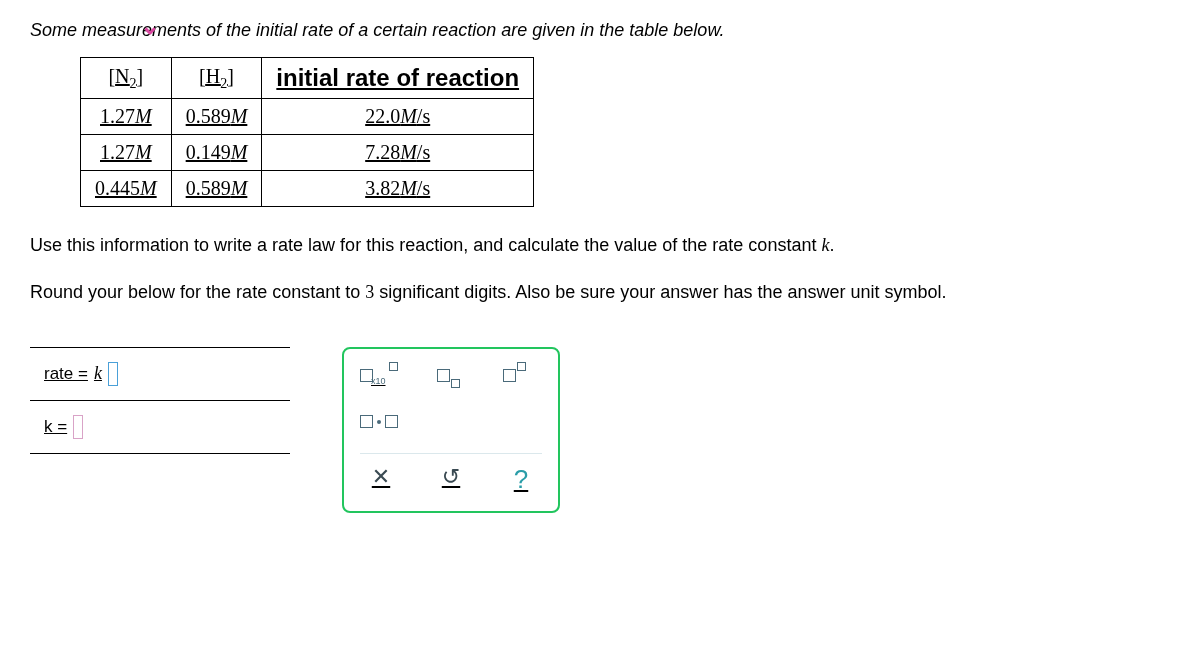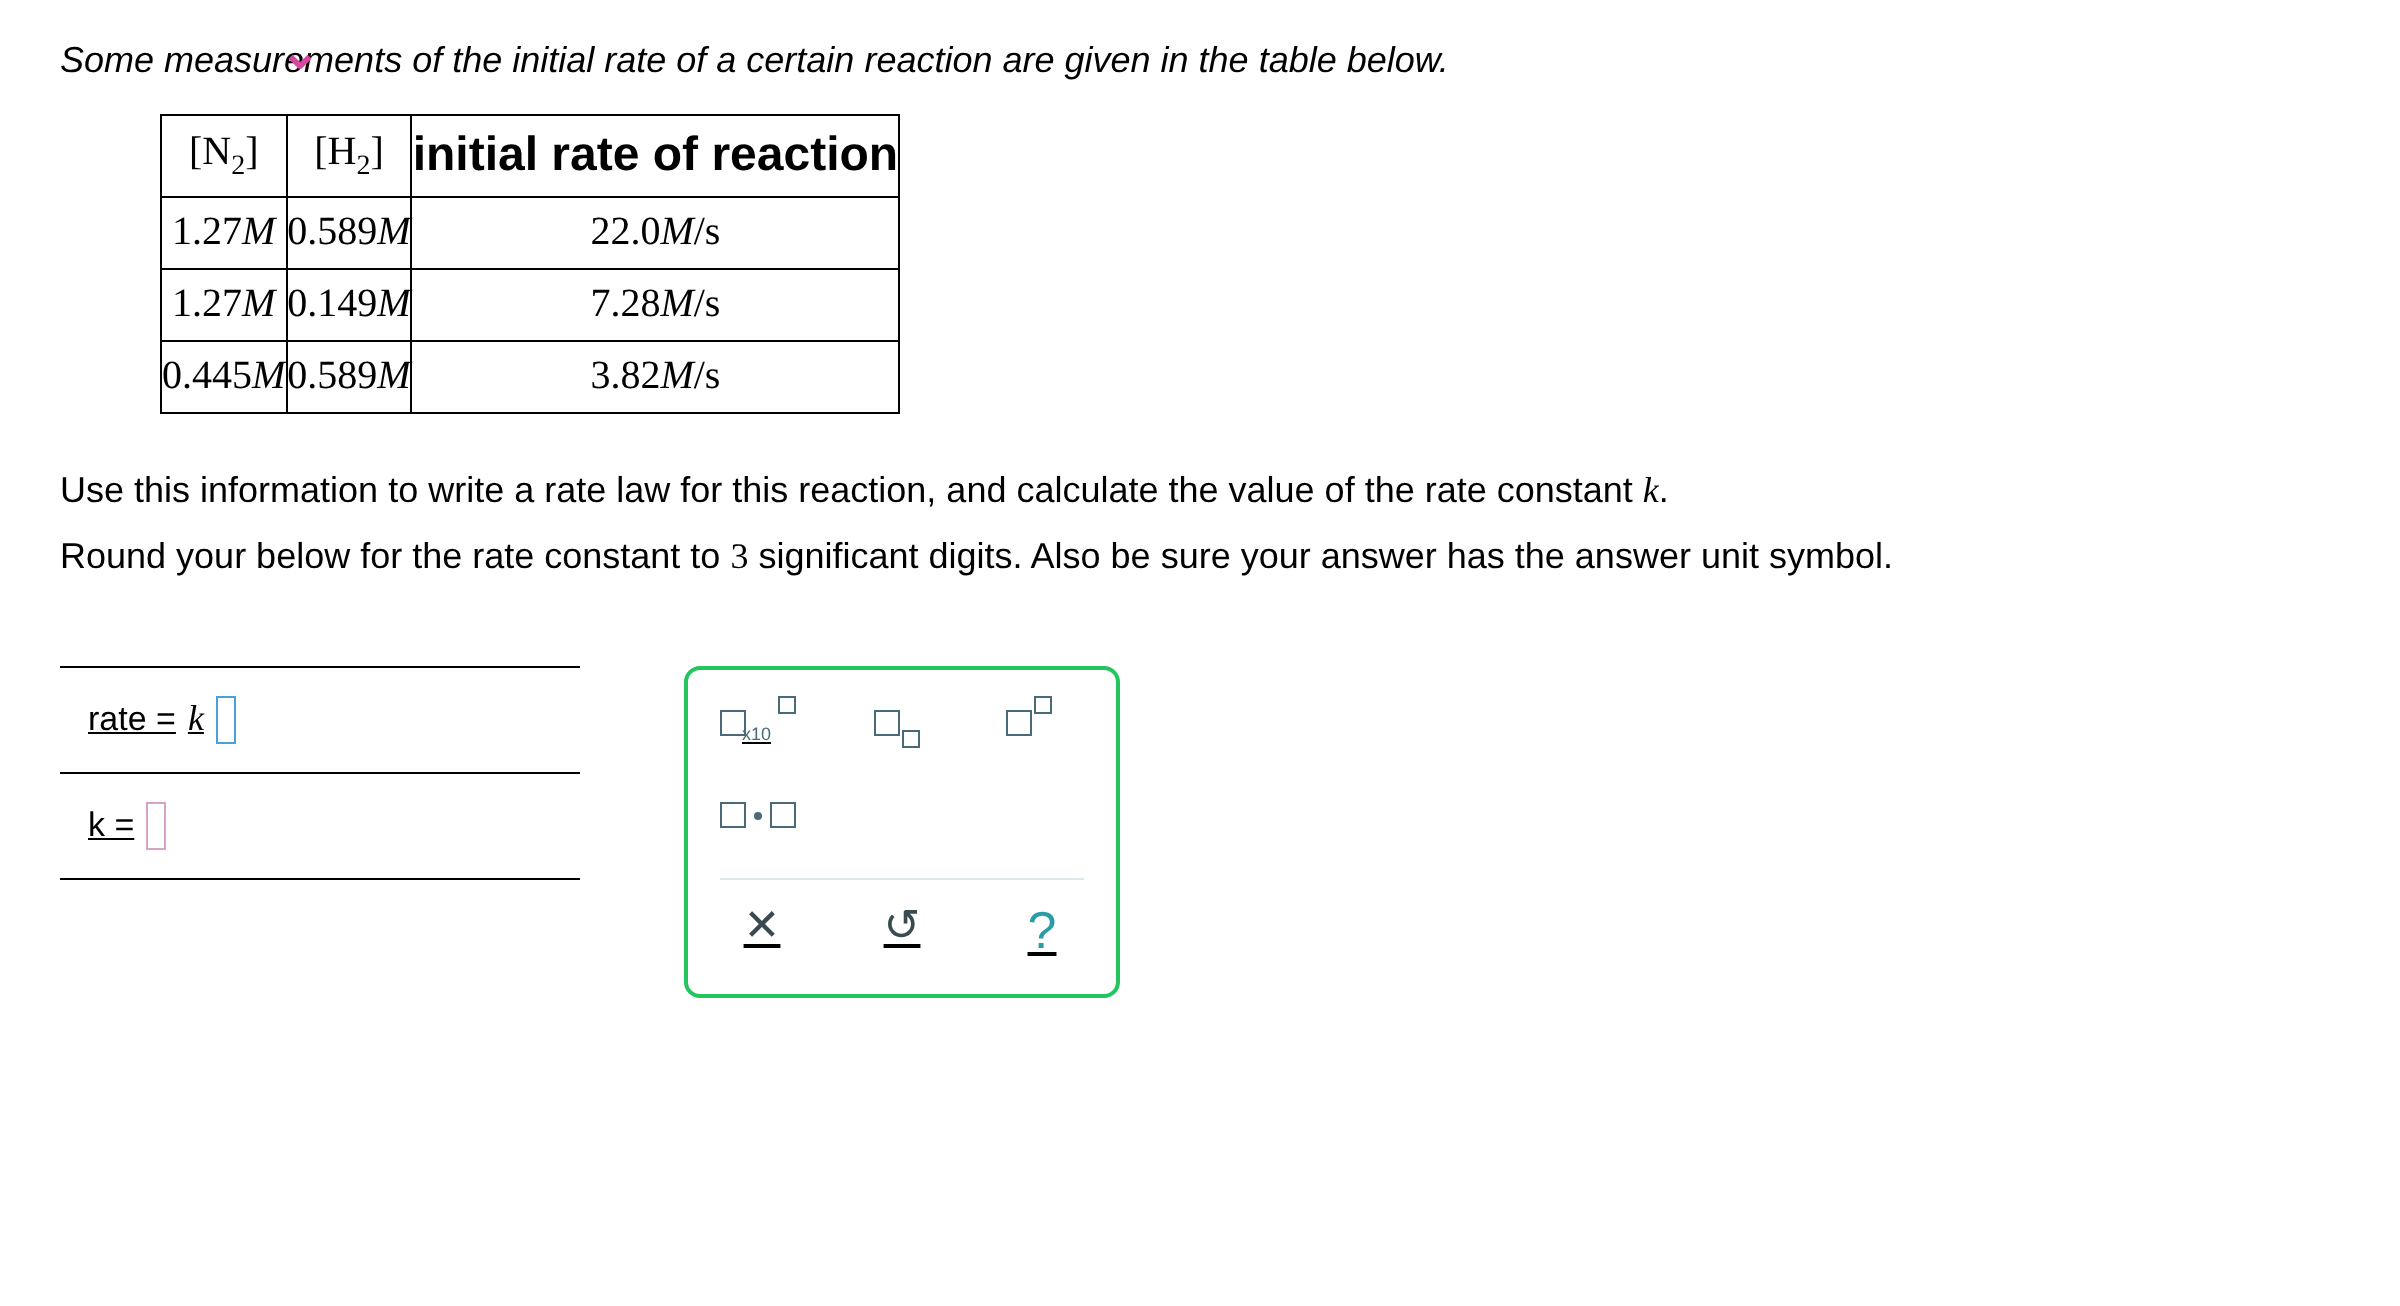--- a/index.html
+++ b/index.html
@@ -15,24 +15,25 @@
     margin-bottom: 16px;
     font-style: italic;
   }
   .data-table {
     border-collapse: collapse;
     margin-left: 50px;
     margin-bottom: 24px;
   }
   .data-table th, .data-table td {
     border: 1px solid #000;
-    padding: 6px 0;
+    padding: 6px 14px;
     text-align: center;
     font-family: "Times New Roman", serif;
     font-size: 20px;
+    text-decoration: underline;
   }
   .data-table th {
     font-weight: normal;
   }
   .data-table th.rate-header {
     font-family: Arial, Helvetica, sans-serif;
     font-weight: bold;
     font-size: 24px;
   }
   .bracket-header {
@@ -40,21 +41,21 @@
     font-size: 24px;
   }
   .sub {
     font-size: 0.7em;
     vertical-align: sub;
   }
   .it {
     font-style: italic;
   }
   .instruction {
-    margin: 4px 0;
+    margin: 18px 0;
     line-height: 1.6;
   }
   .math-k {
     font-family: "Times New Roman", serif;
     font-style: italic;
   }
   .math-3 {
     font-family: "Times New Roman", serif;
   }
   .answer-area {

